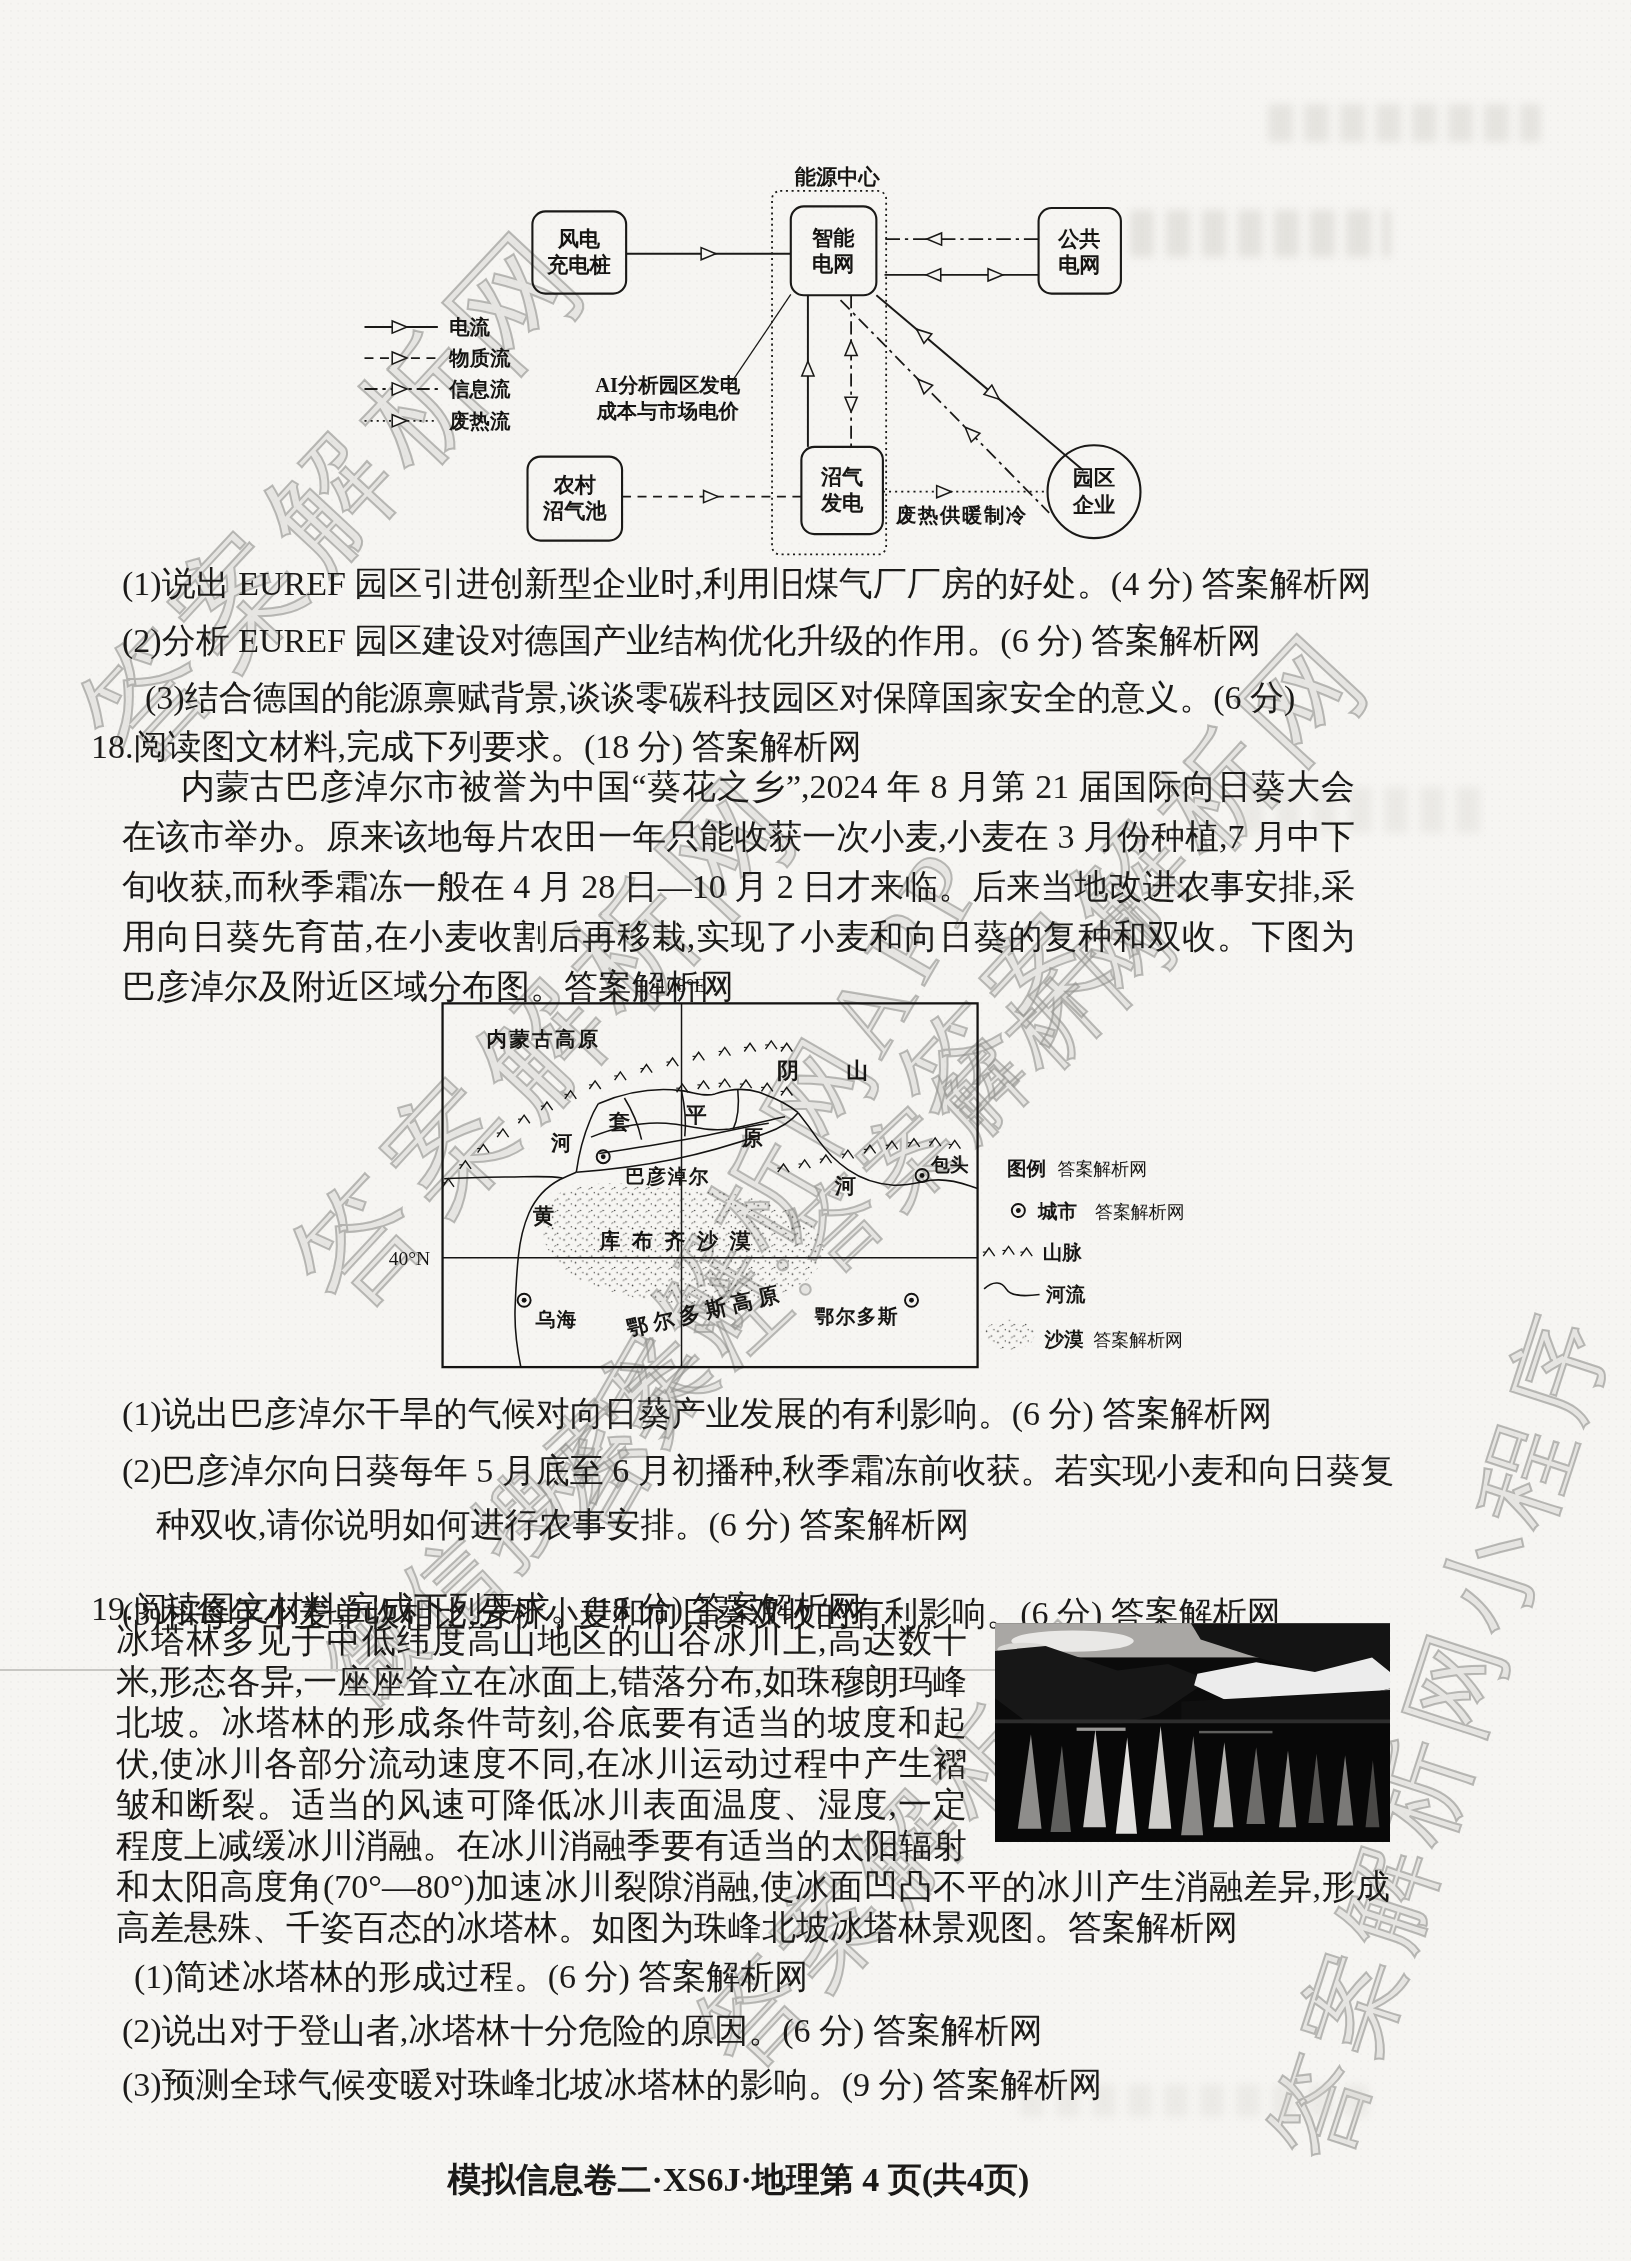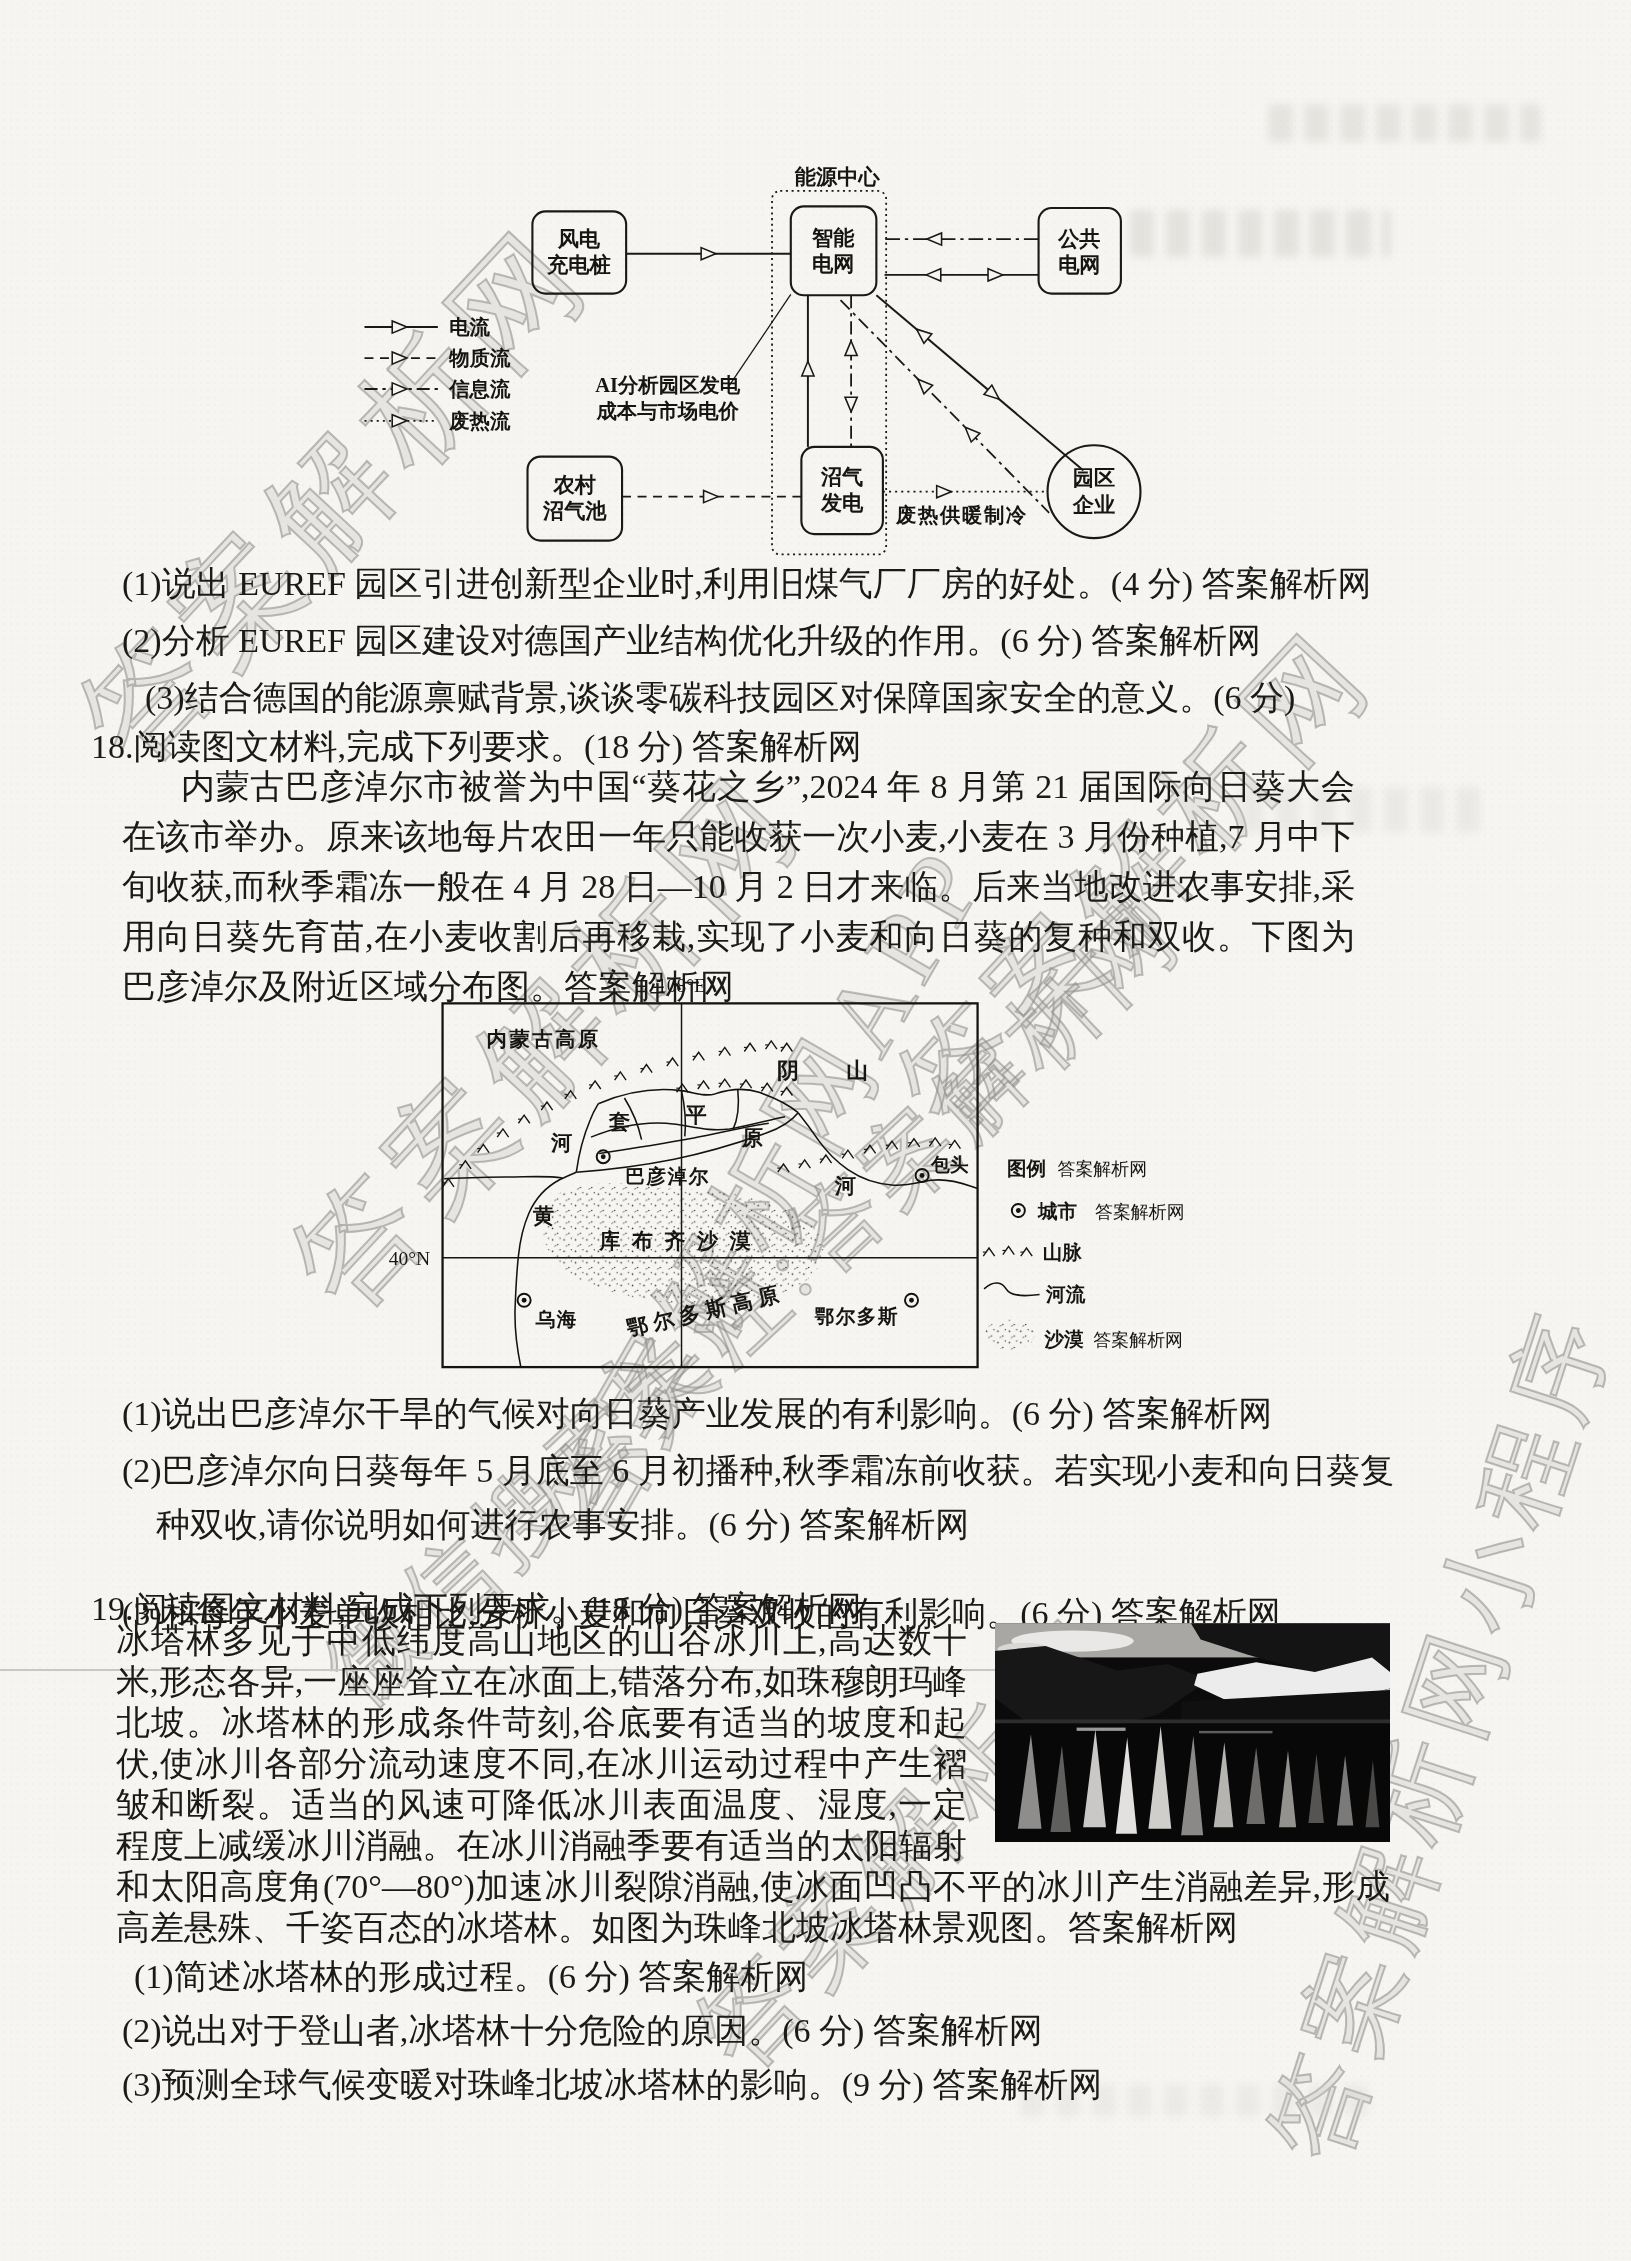--- a/index.html
+++ b/index.html
@@ -333,15 +333,16 @@
         <rect x="250" y="132" width="90" height="3" fill="#9a9996" opacity="0.6"></rect>
       </svg>
     </span>
     <span class="indent2" style="display:inline;">冰塔林多见于中低纬度高山地区的山谷冰川上,高达数十米,形态各异,一座座耸立在冰面上,错落分布,如珠穆朗玛峰北坡。冰塔林的形成条件苛刻,谷底要有适当的坡度和起伏,使冰川各部分流动速度不同,在冰川运动过程中产生褶皱和断裂。适当的风速可降低冰川表面温度、湿度,一定程度上减缓冰川消融。在冰川消融季要有适当的太阳辐射和太阳高度角(70°—80°)加速冰川裂隙消融,使冰面凹凸不平的冰川产生消融差异,形成高差悬殊、千姿百态的冰塔林。如图为珠峰北坡冰塔林景观图。答案解析网</span>
   </div>
 
   <div class="abs txt z1" style="left:134px;top:1951px;">(1)简述冰塔林的形成过程。(6 分) 答案解析网</div>
   <div class="abs txt z1" style="left:122px;top:2005px;">(2)说出对于登山者,冰塔林十分危险的原因。(6 分) 答案解析网</div>
   <div class="abs txt z1" style="left:122px;top:2059px;">(3)预测全球气候变暖对珠峰北坡冰塔林的影响。(9 分) 答案解析网</div>
 
+  <div id="footer" class="abs txt z1" style="left:122px;top:2154px;width:1233px;">模拟信息卷二·XS6J·地理第 4 页(共4页)</div>
 
 </div>
 
 
 </body></html>

